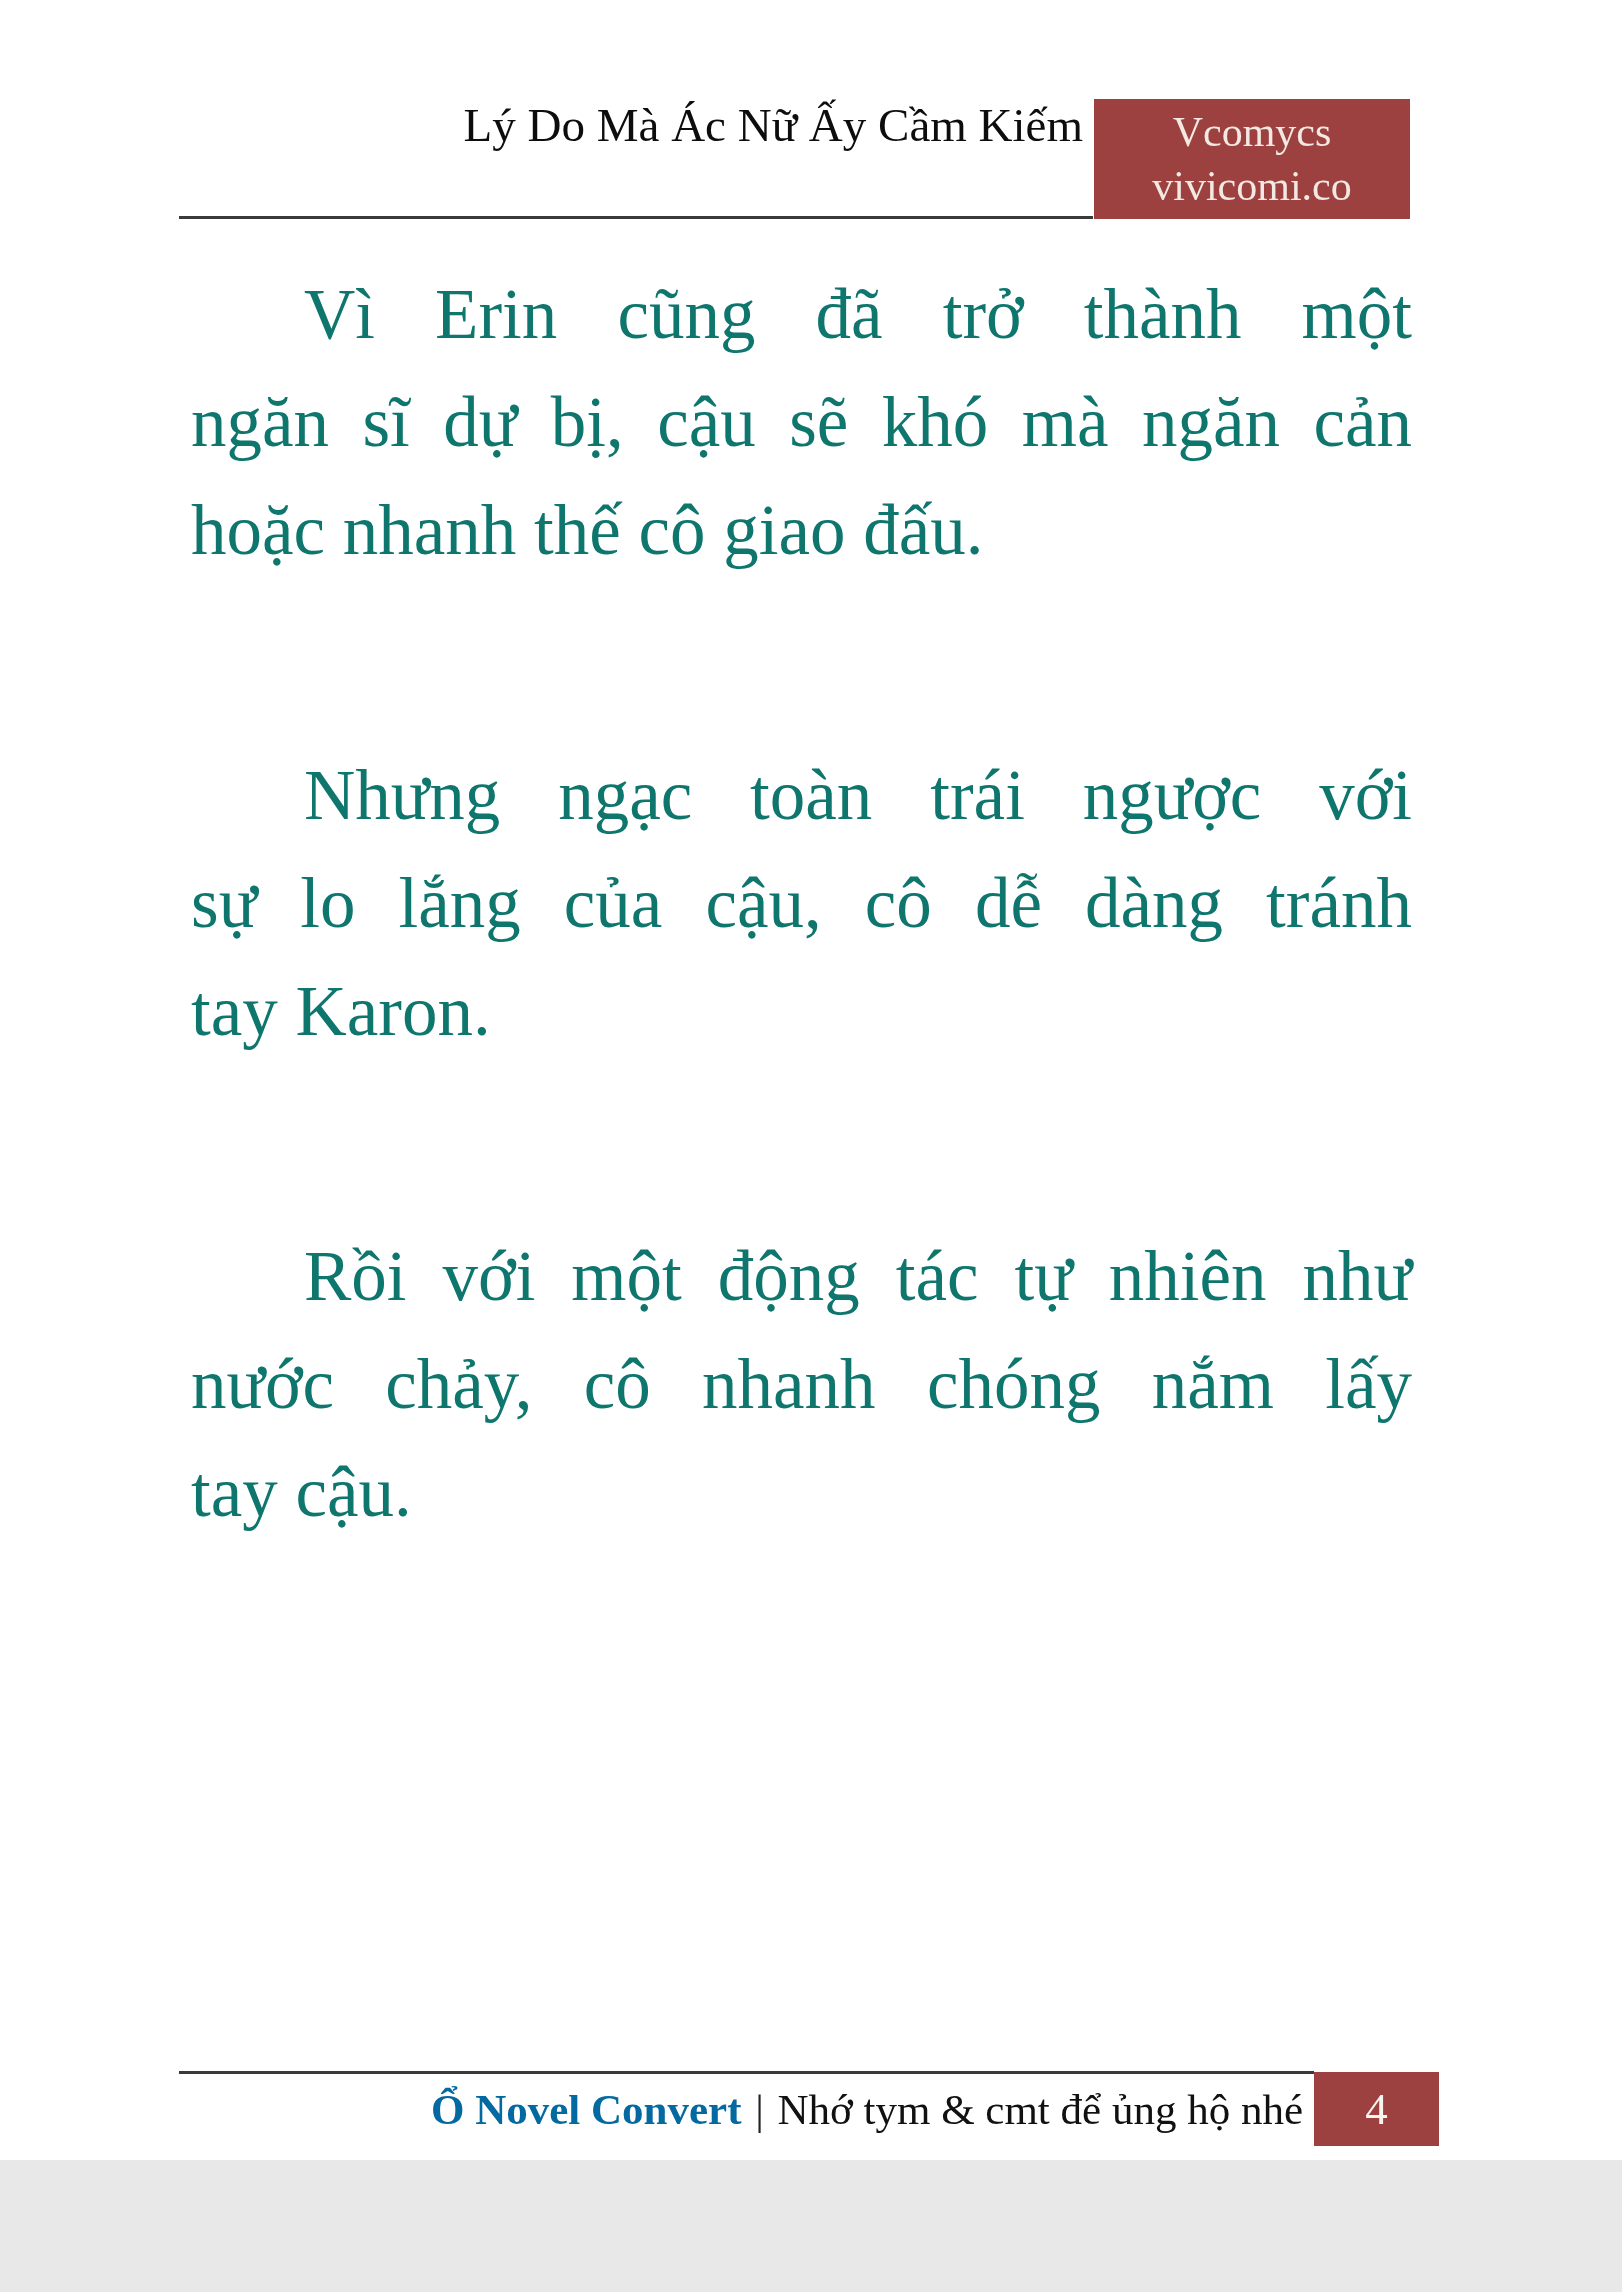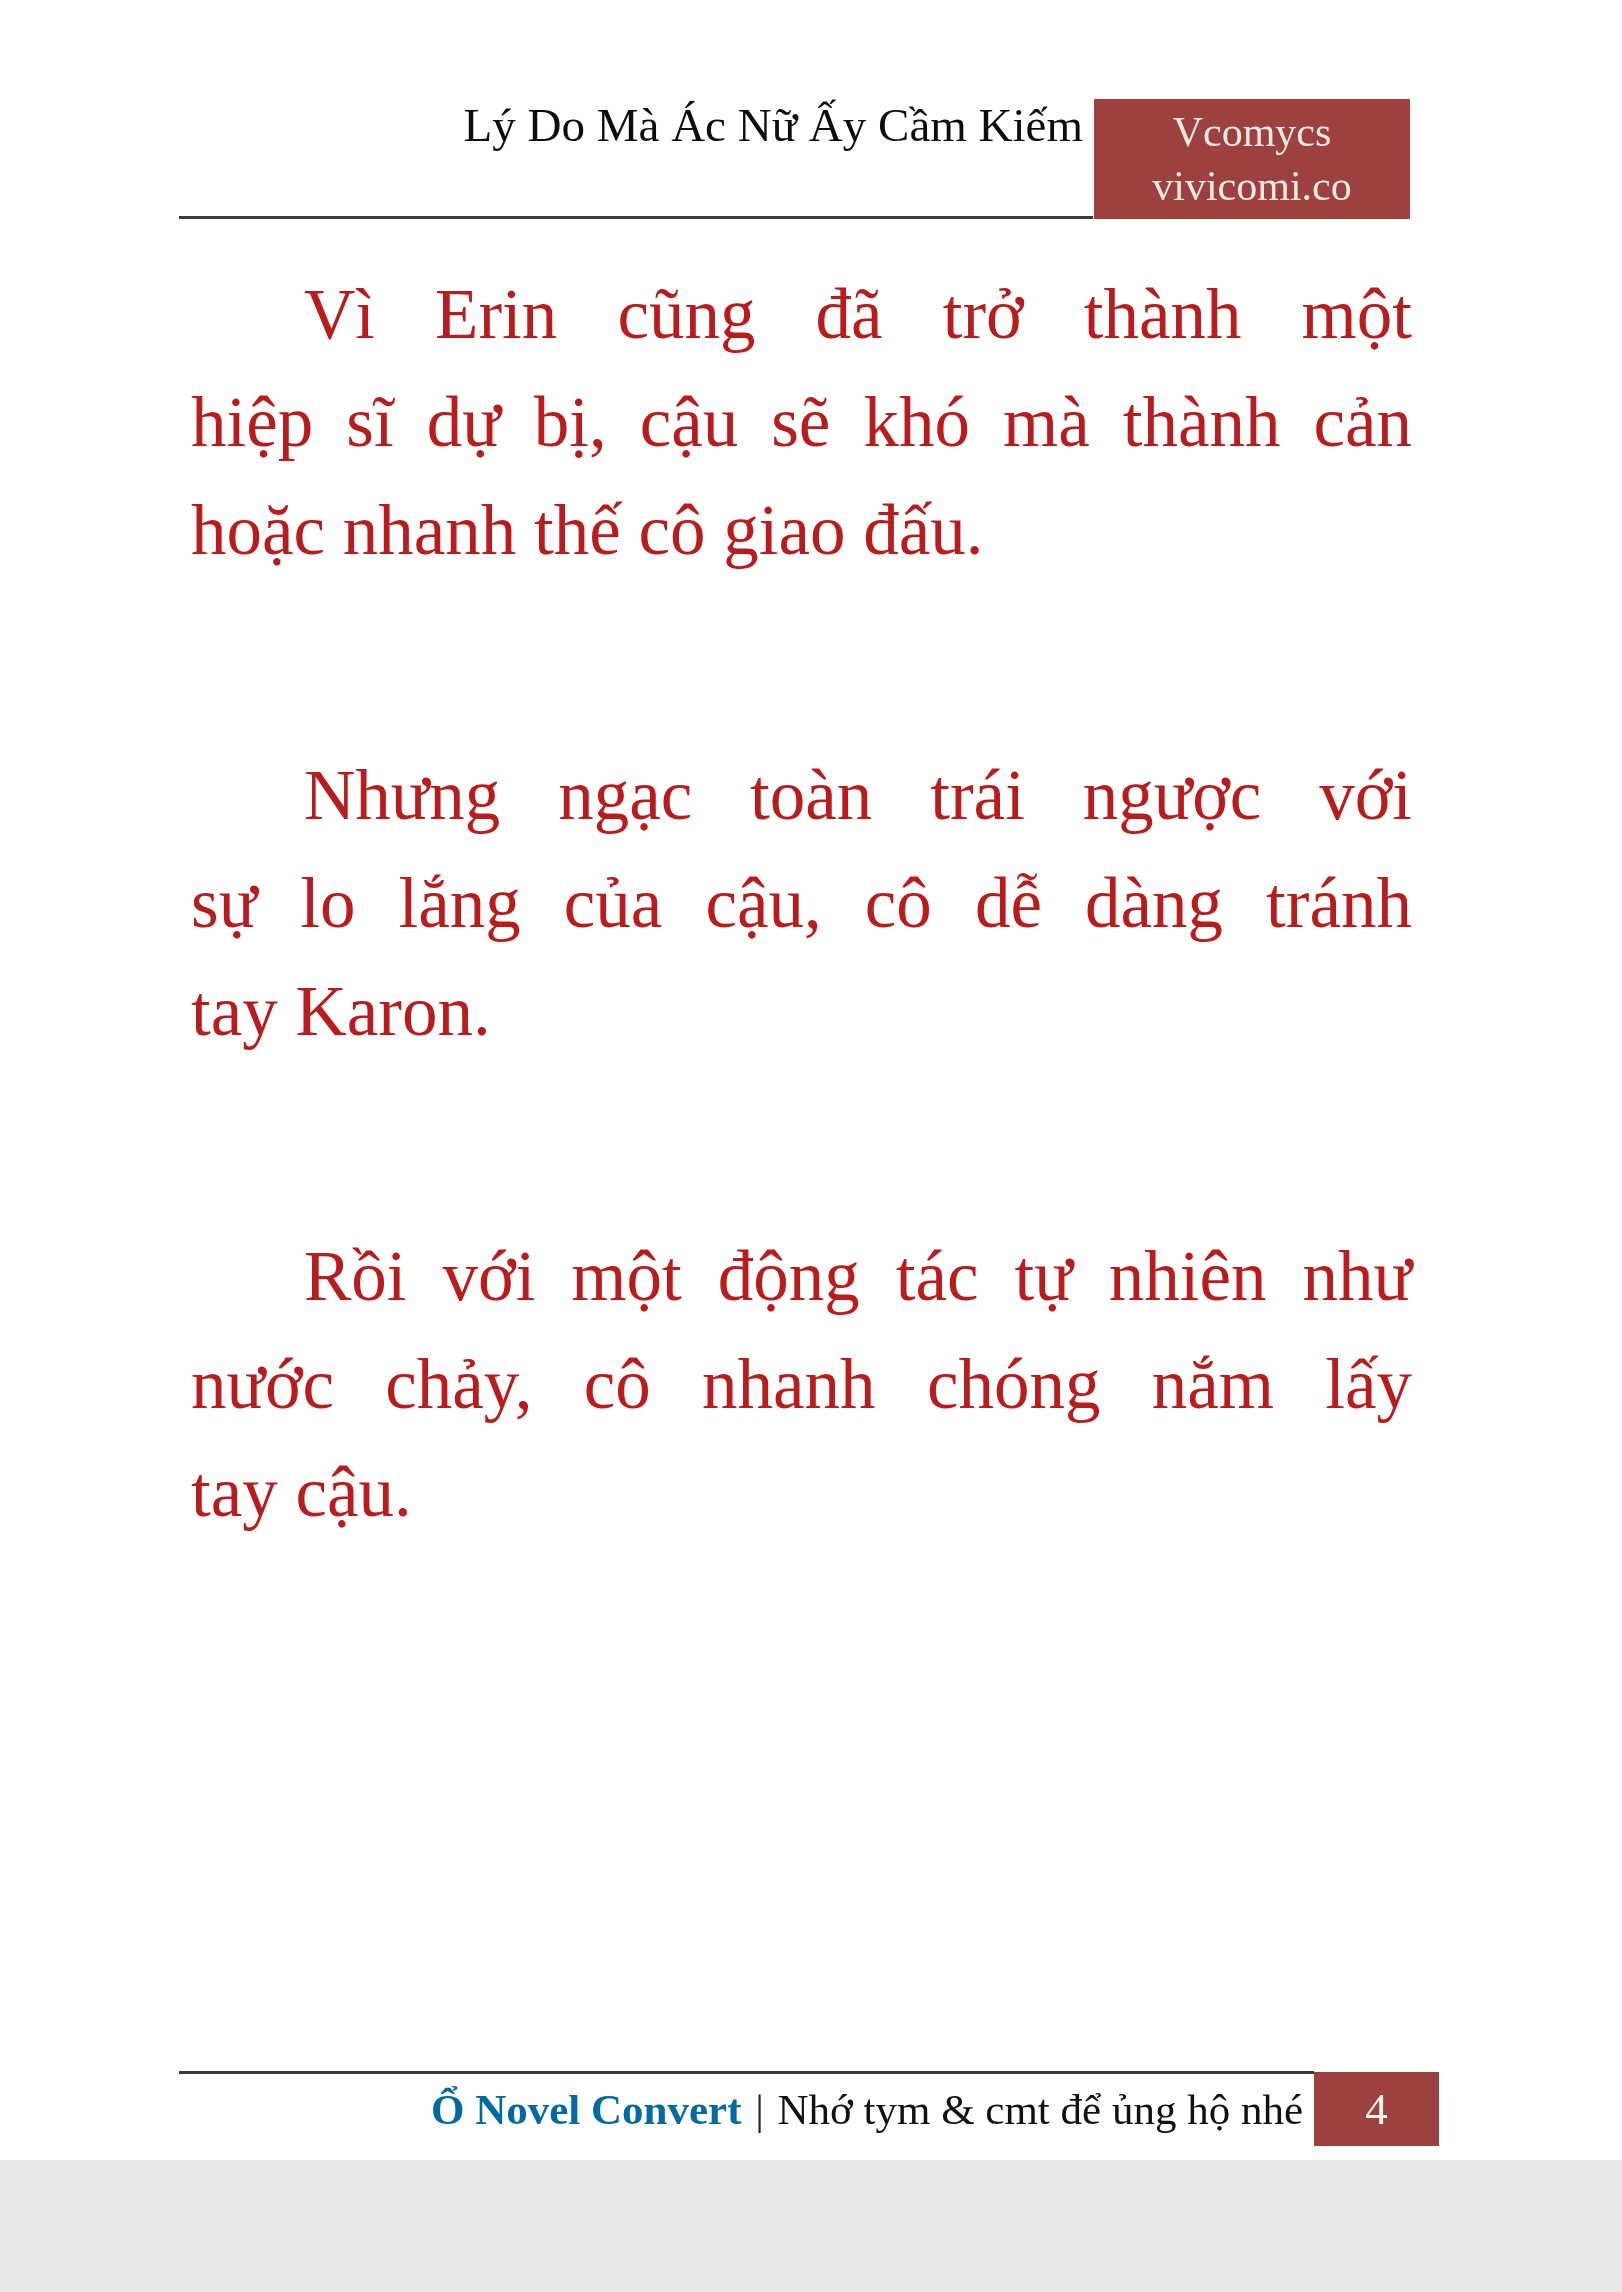--- a/index.html
+++ b/index.html
@@ -52,21 +52,21 @@
   }
 
   
   .body-text {
     position: absolute;
     left: 191px;
     top: 260px;
     width: 1221px;
     font-size: 71px;
     line-height: 108px;
-    color: #b91c1c;
+    color: #0f766e;
   }
   .para + .para { margin-top: 157px; }
   .bline { text-align: justify; }
   .bline.just { text-align-last: justify; }
   .bline.ind { text-indent: 113px; }
 
   
   .footer-rule {
     position: absolute;
     left: 179px;
@@ -139,21 +139,21 @@
   <div class="brand-box">
     <div>Vcomycs</div>
     <div>vivicomi.co</div>
   </div>
 
   <div class="header-rule"></div>
 
   <div class="body-text">
     <div class="para">
       <div class="bline just ind">Vì Erin cũng đã trở thành một</div>
-      <div class="bline just">hiệp sĩ dự bị, cậu sẽ khó mà thành cản</div>
+      <div class="bline just">ngăn sĩ dự bị, cậu sẽ khó mà ngăn cản</div>
       <div class="bline">hoặc nhanh thế cô giao đấu.</div>
     </div>
     <div class="para">
       <div class="bline just ind">Nhưng ngạc toàn trái ngược với</div>
       <div class="bline just">sự lo lắng của cậu, cô dễ dàng tránh</div>
       <div class="bline">tay Karon.</div>
     </div>
     <div class="para">
       <div class="bline just ind">Rồi với một động tác tự nhiên như</div>
       <div class="bline just">nước chảy, cô nhanh chóng nắm lấy</div>

